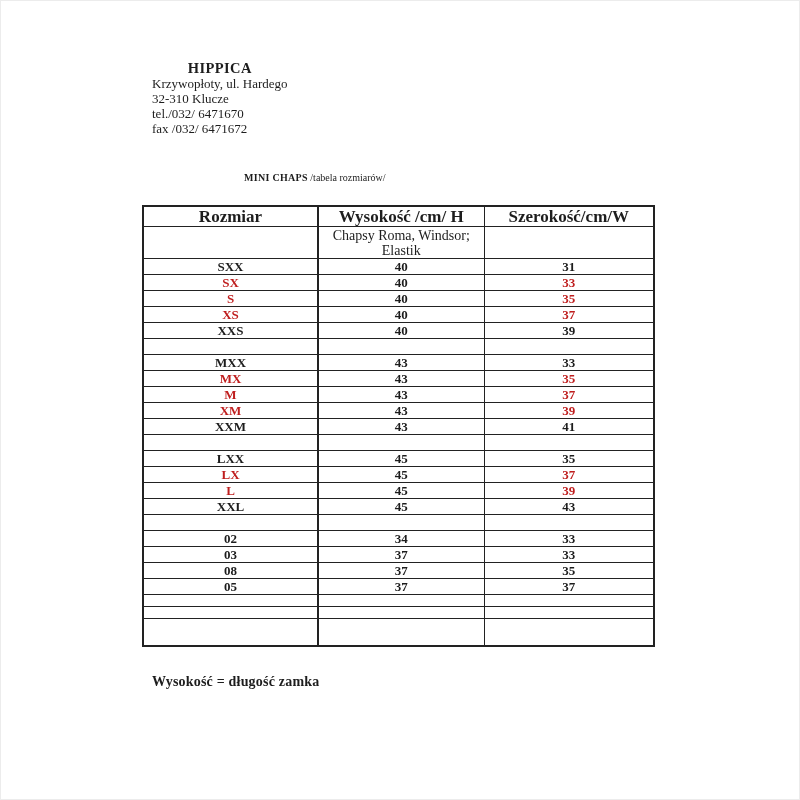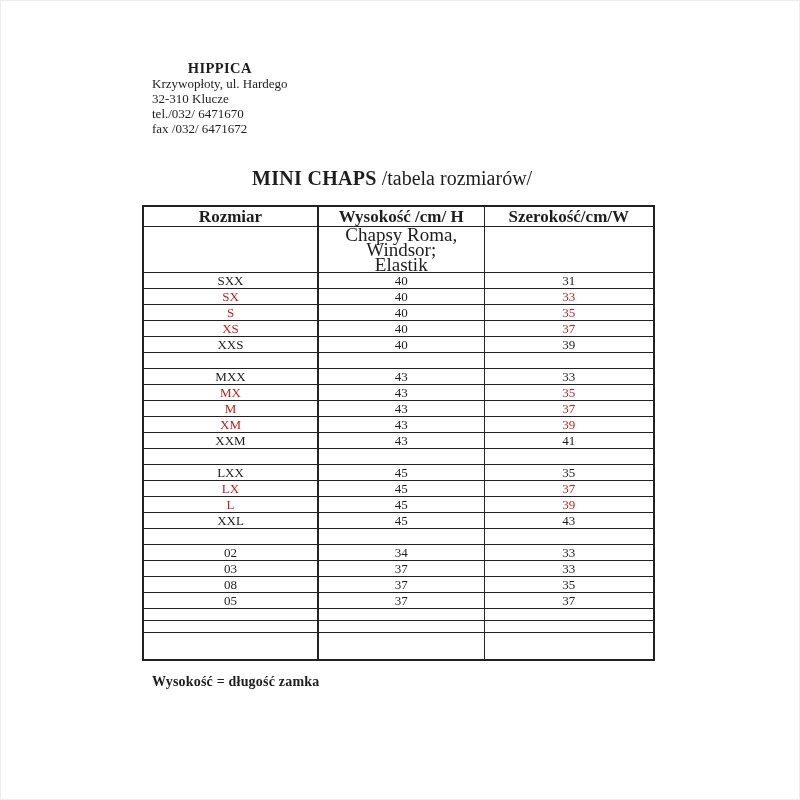--- a/index.html
+++ b/index.html
@@ -30,23 +30,23 @@
     font-weight: bold;
     font-size: 14.5px;
     letter-spacing: 0.4px;
     line-height: 16px;
     text-align: center;
   }
 
   
   .doc-title {
     position: absolute;
-    left: 252px;
+    left: 244px;
     top: 169px;
-    font-size: 20px;
+    font-size: 10px;
     line-height: 18px;
     white-space: nowrap;
   }
   .doc-title .product {
     font-weight: bold;
     letter-spacing: 0.3px;
   }
 
   
   table.size-table {
@@ -82,27 +82,27 @@
   .size-table tr.header-row th {
     height: 19px;
     font-weight: bold;
     font-size: 17px;
   }
   .unit-letter { font-weight: bold; }
 
   .size-table tr.subheader-row td {
     height: 31px;
     font-weight: normal;
-    font-size: 19px;
+    font-size: 14px;
     line-height: 15px;
   }
 
   .size-table tr.row-data td {
     height: 15px;
-    font-weight: normal;
+    font-weight: bold;
     margin-top: 24px;
   }
   .size-table tr.row-spacer td      { height: 15px; }
   .size-table tr.row-spacer-sm td   { height: 11px; }
   .size-table tr.row-spacer-tall td { height: 26px; }
 
   .size-table td.red { color: var(--red, #bf1e1e); }
 
   
   .footnote {

